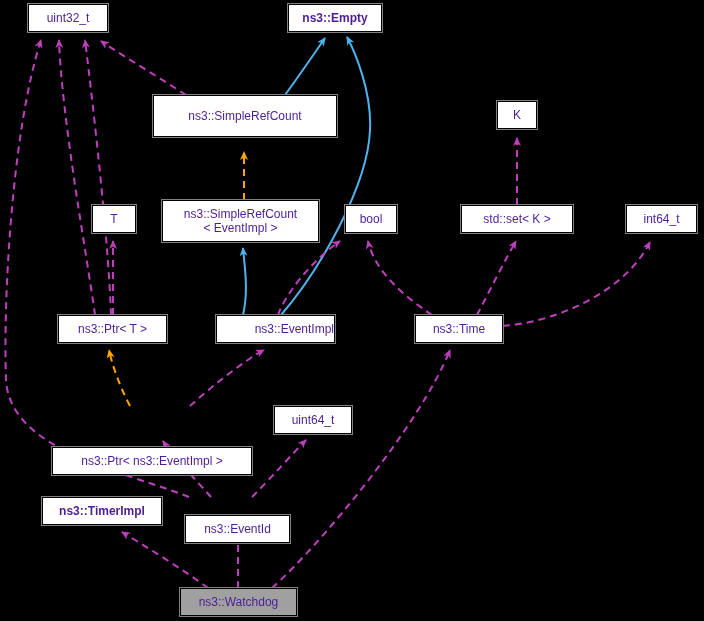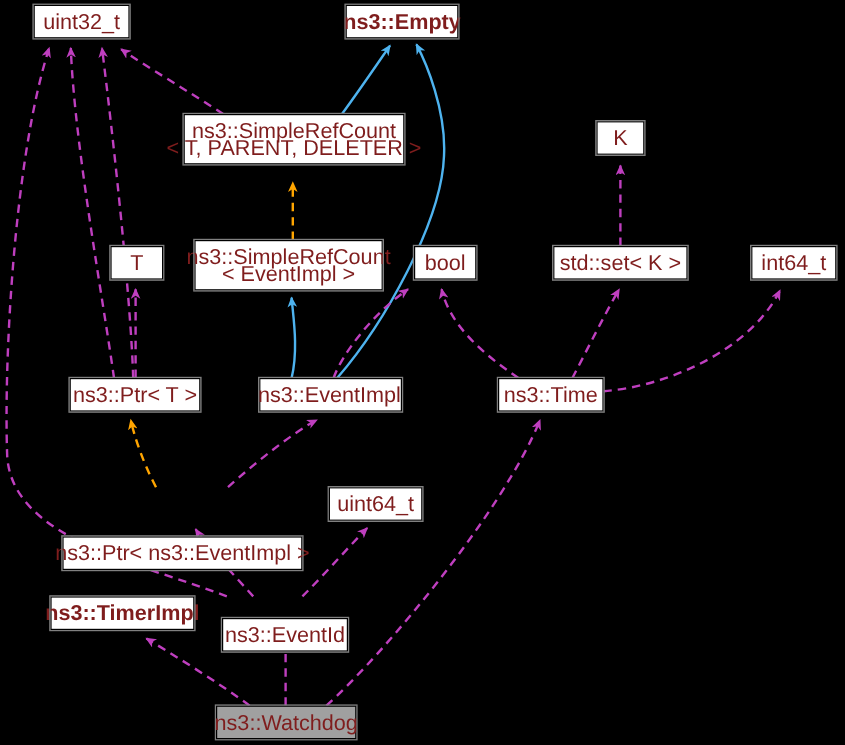--- a/index.html
+++ b/index.html
@@ -2,21 +2,21 @@
 <html><head>
 <meta charset="utf-8">
 <title>ns3::Watchdog collaboration graph</title>
 <style>
   html,body{margin:0;padding:0;background:#000;}
   #canvas{position:relative;width:704px;height:621px;background:#000;overflow:hidden;
           font-family:"Liberation Sans",sans-serif;}
   #edges{position:absolute;left:0;top:0;width:704px;height:621px;}
   .node{position:absolute;box-sizing:border-box;background:#ffffff;
         border:1px solid #000;outline:1px solid #808080;
-        color:#7f1d1d;font-size:18px;line-height:14px;
+        color:#4c1d95;font-size:12px;line-height:14px;
         display:flex;flex-direction:column;align-items:center;justify-content:center;
         text-align:center;white-space:nowrap;letter-spacing:0px;}
   .node.highlight{background:#a0a0a0;}
   .node .ln{display:block;}
 </style>
 </head>
 <body>
 
 <div id="canvas">
 
@@ -59,21 +59,20 @@
 
   <div id="node-layer">
       <div class="node" style="left: 28px; top: 4px; width: 80px; height: 28px;">
         <span class="ln">uint32_t</span>
       </div>
       <div class="node" style="left: 288px; top: 4px; width: 94px; height: 28px; font-weight: bold;">
         <span class="ln">ns3::Empty</span>
       </div>
       <div class="node" style="left: 153px; top: 95px; width: 184px; height: 42px;">
         <span class="ln">ns3::SimpleRefCount</span>
-        <span class="ln">&lt; T, PARENT, DELETER &gt;</span>
       </div>
       <div class="node" style="left: 497px; top: 101px; width: 40px; height: 28px;">
         <span class="ln">K</span>
       </div>
       <div class="node" style="left: 92px; top: 205px; width: 44px; height: 28px;">
         <span class="ln">T</span>
       </div>
       <div class="node" style="left: 162px; top: 200px; width: 157px; height: 42px;">
         <span class="ln">ns3::SimpleRefCount</span>
         <span class="ln">&lt; EventImpl &gt;</span>

